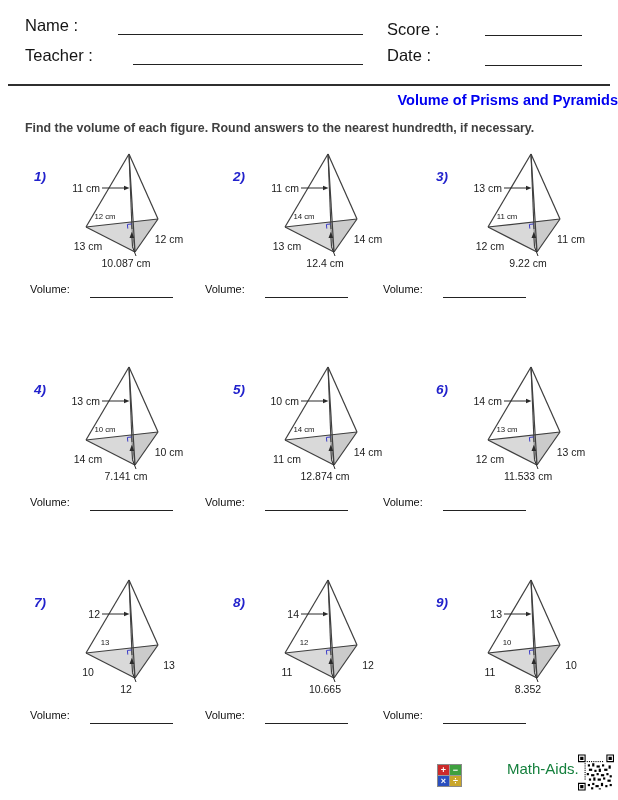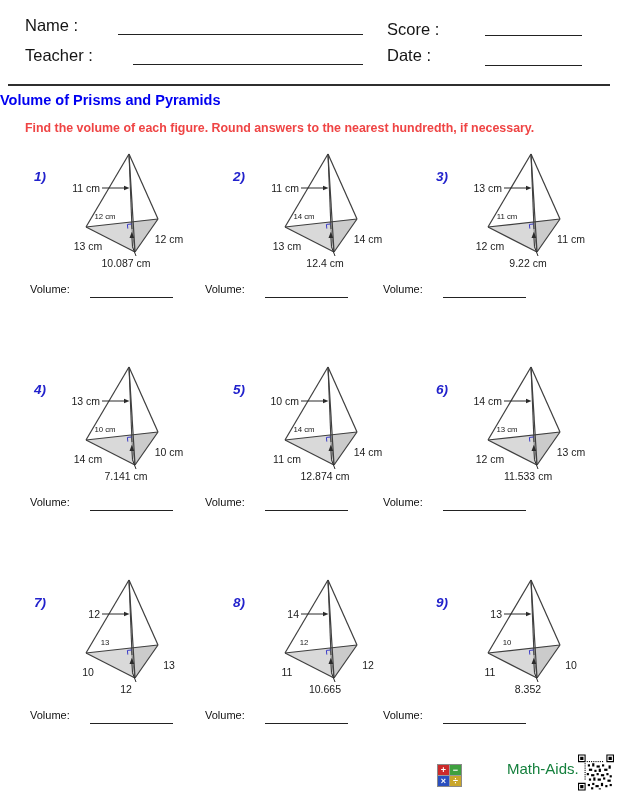--- a/index.html
+++ b/index.html
@@ -5,23 +5,23 @@
   * { margin:0; padding:0; box-sizing:border-box; }
   html,body { background:#ffffff; }
   body { width:618px; height:800px; position:relative; font-family:"Liberation Sans", sans-serif; color:#1a1a1a; }
   .page { position:absolute; left:0; top:0; width:618px; height:800px; background:#fff; overflow:hidden; }
 
   
   .hdr-label { position:absolute; font-size:16.5px; color:#151515; }
   .fill-line { position:absolute; border-bottom:1.6px solid #222; height:16px; }
   .divider { position:absolute; left:8px; top:84px; width:602px; border-top:2px solid #2f2f2f; }
 
-  .title { position:absolute; top:92px; left:0; width:618px; text-align:left;
+  .title { position:absolute; top:92px; left:0; width:618px; text-align:right;
            font-size:14.5px; font-weight:bold; color:#0000f0; }
-  .instructions { position:absolute; top:121px; left:25px; font-size:12.4px; font-weight:bold; color:#ef4444; }
+  .instructions { position:absolute; top:121px; left:25px; font-size:12.4px; font-weight:bold; color:#404040; }
 
   
   .fig-block { position:absolute; width:150px; height:120px; }
   .prob-num { position:absolute; left:-16px; top:19px; font-size:13.5px; font-weight:bold;
               font-style:italic; color:#2222cc; }
   .fig-svg { position:absolute; left:0; top:0; }
   .volume-row { position:absolute; font-size:11px; color:#111; height:18px; width:180px; }
   .vol-label { position:absolute; left:0; top:0; }
   .vol-line { position:absolute; left:60px; top:2px; width:83px; height:13px; border-bottom:1.3px solid #222; }
 

